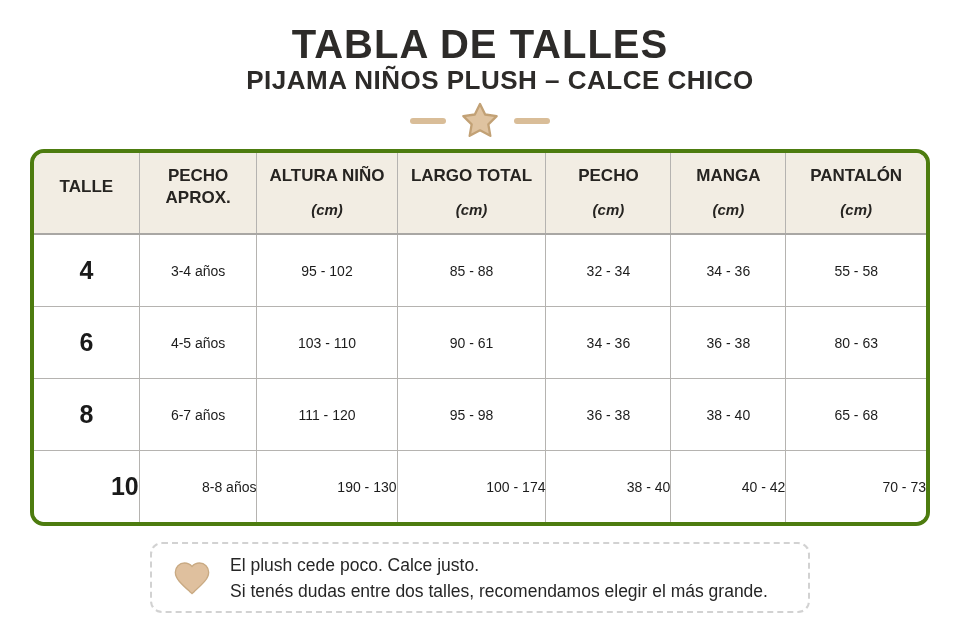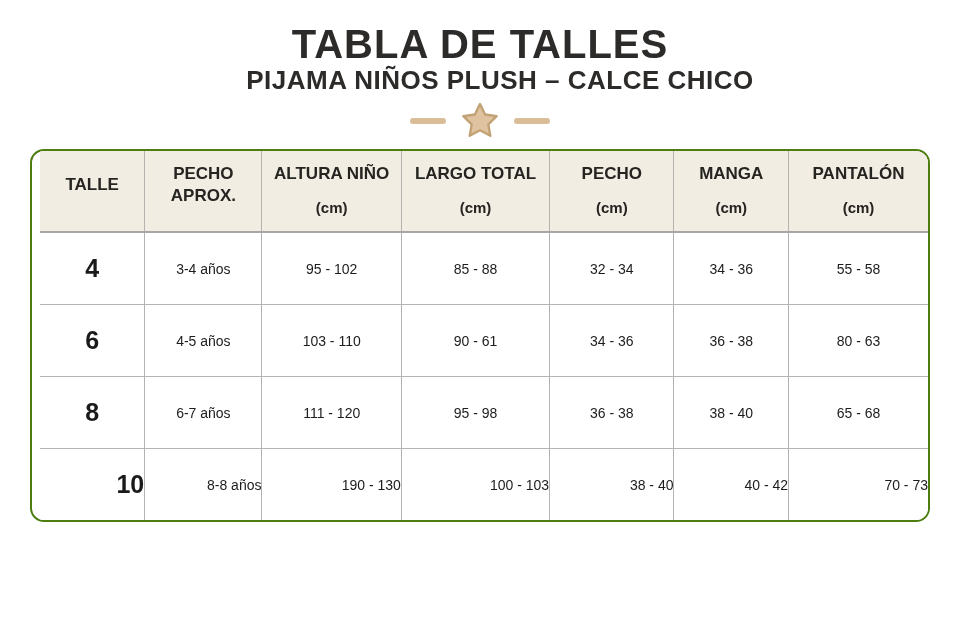--- a/index.html
+++ b/index.html
@@ -30,25 +30,24 @@
   }
   .dash {
     display: inline-block; width: 36px; height: 6px;
     border-radius: 3px; background: #d9bd98;
   }
   .star-svg { width: 40px; height: 40px; }
 
   .table-wrap {
     position: absolute; left: 30px; top: 149px; width: 900px;
     box-sizing: border-box;
-    border: 2px solid #4d7c0f;
+    border: 4px solid #4d7c0f;
     border-radius: 14px;
     overflow: hidden;
     background: #ffffff;
-    padding-left: 8px;
   }
   table { width: 100%; border-collapse: collapse; table-layout: fixed; }
   th, td { text-align: center; vertical-align: middle; padding: 0; }
   th {
     height: 80px;
     background: #f2ede3;
     border-bottom: 2px solid #a9a7a4;
     border-right: 1px solid #b5b3b0;
     font-size: 17px; font-weight: 700; color: #262421;
     line-height: 22px;
@@ -57,21 +56,21 @@
   td {
     height: 71px;
     border-right: 1px solid #b5b3b0;
     border-bottom: 1px solid #b5b3b0;
     font-size: 14px; color: #1c1c1c;
     background: #ffffff;
   }
   tbody tr:last-child td { border-bottom: none; text-align: right; }
   td.size-cell { font-size: 25px; font-weight: 700; color: #1a1a1a; }
   .h-label { display: block; }
-  .h-sub { display: block; font-size: 15px; font-weight: 700; margin-top: 12px; }
+  .h-sub { display: block; font-size: 15px; font-weight: 700; margin-top: 12px; font-style: italic; }
   th.th-edad .h-label { max-width: 80px; margin: 0 auto; }
 
   .note {
     position: absolute; left: 150px; top: 542px; width: 660px; height: 71px;
     box-sizing: border-box;
     border: 2px dashed #d2d2d2;
     border-radius: 12px;
     background: #ffffff;
     display: flex; align-items: center;
     padding-left: 20px; gap: 18px;
@@ -163,23 +162,32 @@
           <td>111 - 120</td>
           <td>95 - 98</td>
           <td>36 - 38</td>
           <td>38 - 40</td>
           <td>65 - 68</td>
         </tr>
         <tr>
           <td class="size-cell">10</td>
           <td>8-8 años</td>
           <td>190 - 130</td>
-          <td>100 - 103</td>
+          <td>100 - 174</td>
           <td>38 - 40</td>
           <td>40 - 42</td>
           <td>70 - 73</td>
         </tr>
       </tbody>
     </table>
   </div>
 
+  <div class="note">
+    <svg class="heart-svg" viewBox="0 0 24 24">
+      <path d="M12 21.35l-1.45-1.32C5.4 15.36 2 12.28 2 8.5 2 5.42 4.42 3 7.5 3c1.74 0 3.41.81 4.5 2.09C13.09 3.81 14.76 3 16.5 3 19.58 3 22 5.42 22 8.5c0 3.78-3.4 6.86-8.55 11.54L12 21.35z" fill="#dfc09e" stroke="#c9aa83" stroke-width="0.8"></path>
+    </svg>
+    <div class="note-text">
+      <div>El plush cede poco. Calce justo.</div>
+      <div>Si tenés dudas entre dos talles, recomendamos elegir el más grande.</div>
+    </div>
+  </div>
 
 </div>
 
 </body></html>

